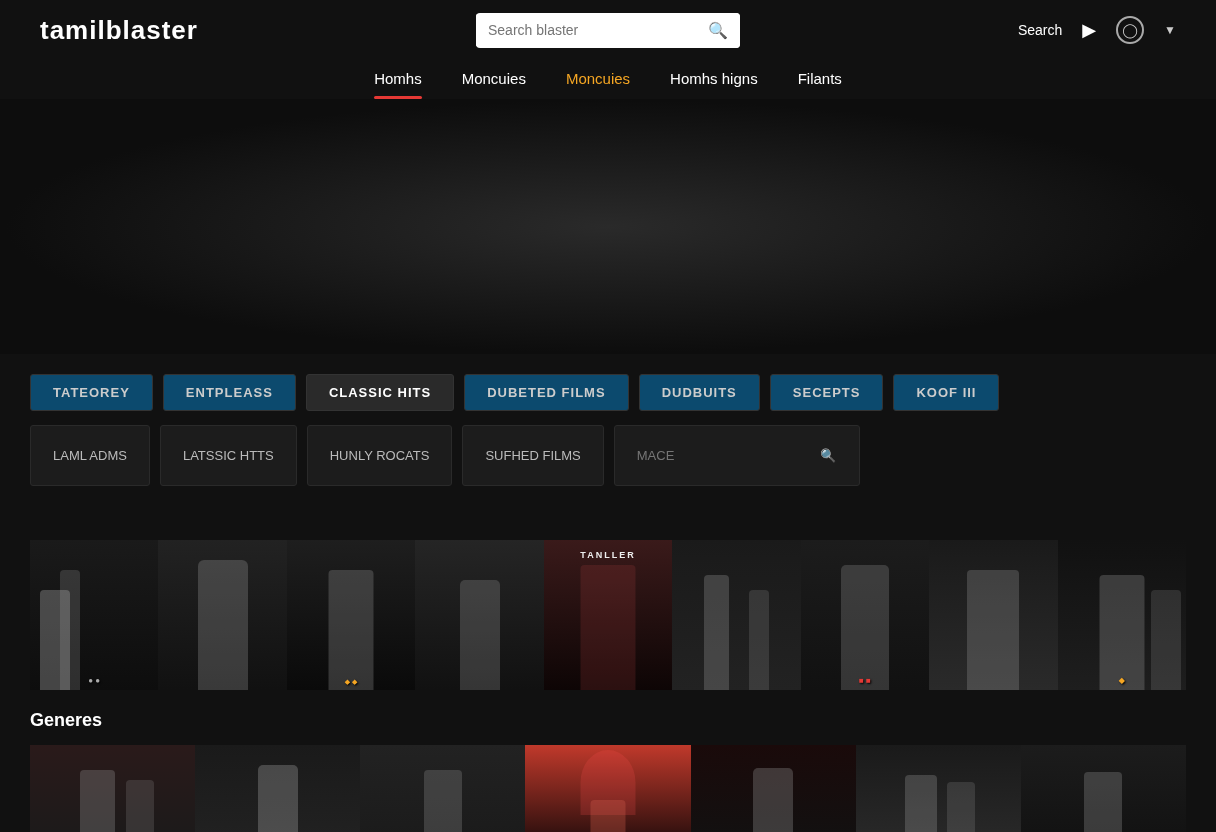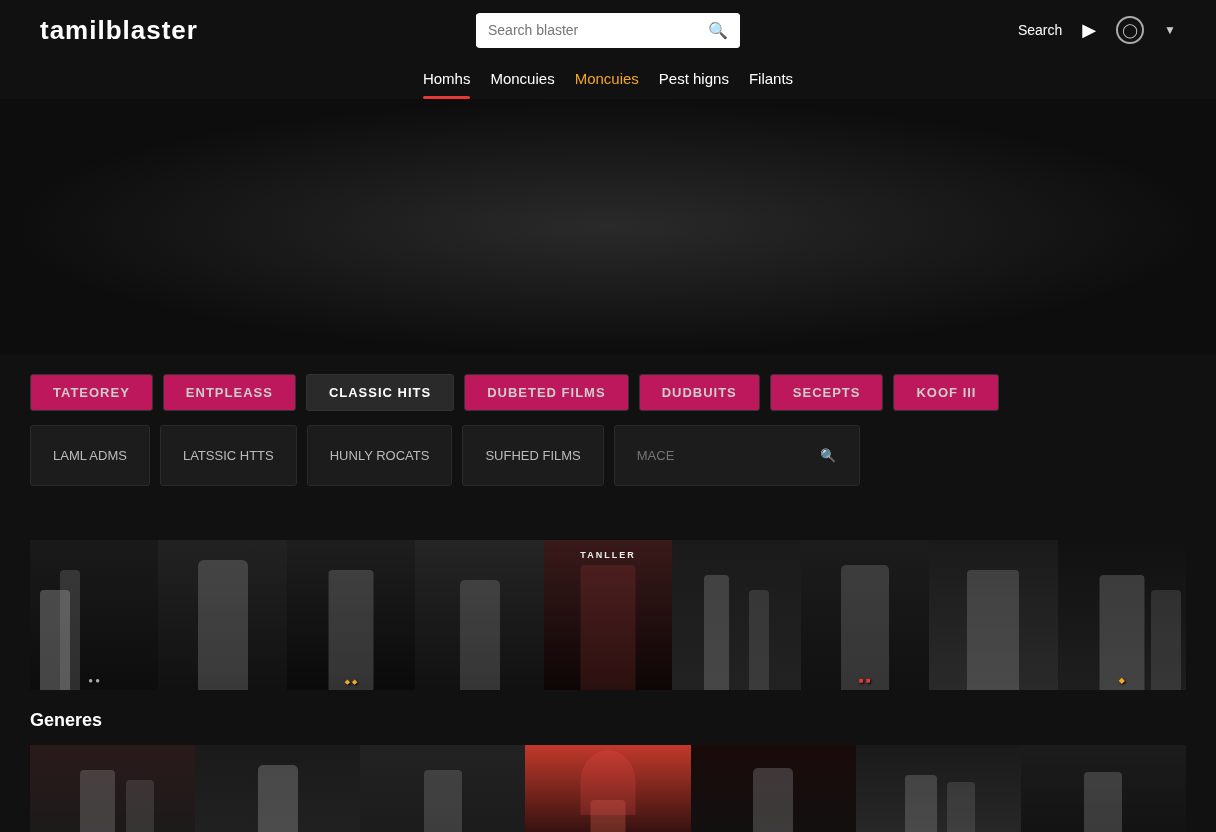--- a/index.html
+++ b/index.html
@@ -94,21 +94,21 @@
       font-size: 12px;
       color: #ccc;
       cursor: pointer;
     }
 
     
     .nav {
       background: #111;
       display: flex;
       justify-content: center;
-      gap: 20px;
+      gap: 40px;
       padding: 0 40px 0;
       border-bottom: none;
     }
     .nav-item {
       color: #fff;
       font-size: 15px;
       text-decoration: none;
       padding: 10px 0 12px;
       cursor: pointer;
       position: relative;
@@ -149,21 +149,21 @@
       background: #111;
       padding: 20px 30px 0;
     }
     .category-tabs {
       display: flex;
       gap: 10px;
       flex-wrap: wrap;
       margin-bottom: 14px;
     }
     .cat-tab {
-      background: #be185d;
+      background: #0c4a6e;
       color: #ccc;
       border: 1px solid #333;
       padding: 10px 22px;
       font-size: 13px;
       font-weight: bold;
       letter-spacing: 1px;
       cursor: pointer;
       border-radius: 3px;
       text-transform: uppercase;
     }
@@ -314,21 +314,21 @@
     <button class="icon-btn">▶</button>
     <div class="avatar">◯</div>
     <span class="dropdown-arrow">▼</span>
   </div>
 </header>
 
 <nav class="nav">
   <a class="nav-item active">Homhs</a>
   <a class="nav-item">Moncuies</a>
   <a class="nav-item highlight">Moncuies</a>
-  <a class="nav-item">Pest higns</a>
+  <a class="nav-item">Homhs higns</a>
   <a class="nav-item">Filants</a>
 </nav>
 
 <div class="hero">
   <div class="hero-bg"></div>
 </div>
 
 <div class="category-section">
   <div class="category-tabs">
     <button class="cat-tab">TATEOREY</button>

